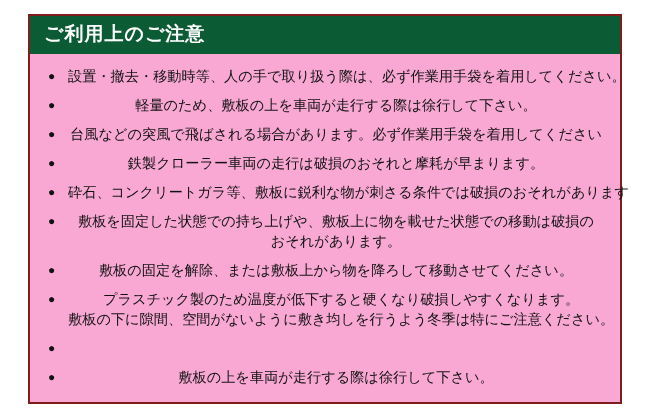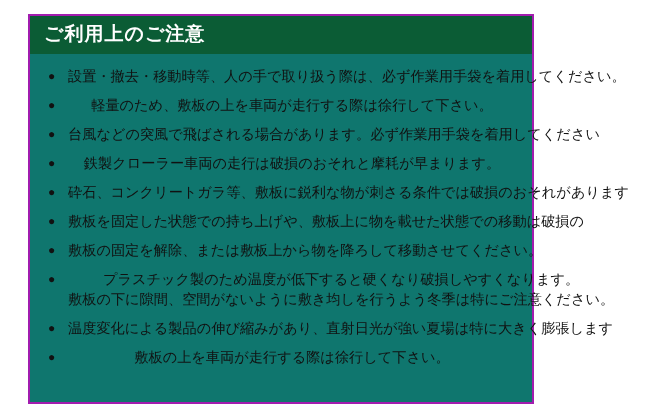--- a/index.html
+++ b/index.html
@@ -17,25 +17,25 @@
     position: relative;
     width: 650px;
     height: 418px;
     box-sizing: border-box;
     background: #ffffff;
   }
   .frame {
     position: absolute;
     left: 28px;
     top: 14px;
-    width: 506px;
+    width: 594px;
     height: 390px;
     box-sizing: border-box;
-    border: 2px solid #a21caf;
-    background: #0f766e;
+    border: 2px solid #7f1d1d;
+    background: #f9a8d4;
   }
   .title-bar {
     background: #0b5c35;
     color: #ffffff;
     font-size: 19px;
     font-weight: bold;
     letter-spacing: 1px;
     padding: 8px 14px 9px 14px;
     line-height: 1.1;
   }
@@ -111,20 +111,21 @@
         <span class="bullet">●</span>
         <span class="text">
           <span class="line">砕石、コンクリートガラ等、敷板に鋭利な物が刺さる条件では破損のおそれがあります</span>
         </span>
       </div>
 
       <div class="item">
         <span class="bullet">●</span>
         <span class="text">
           <span class="line">敷板を固定した状態での持ち上げや、敷板上に物を載せた状態での移動は破損の</span>
+          <span class="line indent">おそれがあります。</span>
         </span>
       </div>
 
       <div class="item">
         <span class="bullet">●</span>
         <span class="text">
           <span class="line">敷板の固定を解除、または敷板上から物を降ろして移動させてください。</span>
         </span>
       </div>
 
@@ -132,21 +133,20 @@
         <span class="bullet">●</span>
         <span class="text">
           <span class="line">プラスチック製のため温度が低下すると硬くなり破損しやすくなります。</span>
           <span class="line indent">敷板の下に隙間、空間がないように敷き均しを行うよう冬季は特にご注意ください。</span>
         </span>
       </div>
 
       <div class="item">
         <span class="bullet">●</span>
         <span class="text">
-          <span class="line">温度変化による製品の伸び縮みがあり、直射日光が強い夏場は特に大きく膨張します</span>
         </span>
       </div>
 
       <div class="item">
         <span class="bullet">●</span>
         <span class="text">
           <span class="line">敷板の上を車両が走行する際は徐行して下さい。</span>
         </span>
       </div>
 

